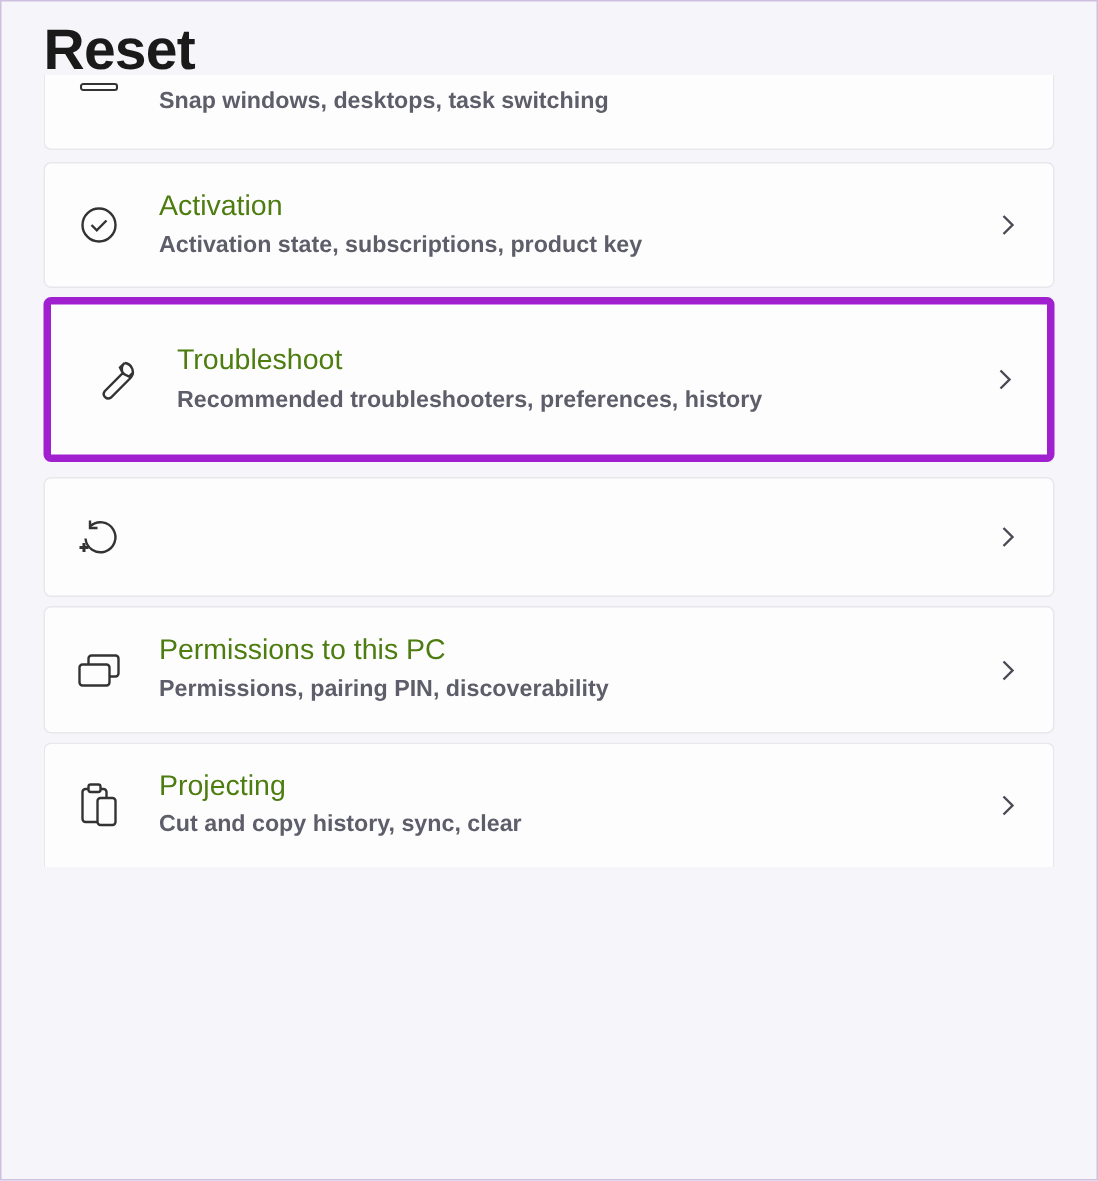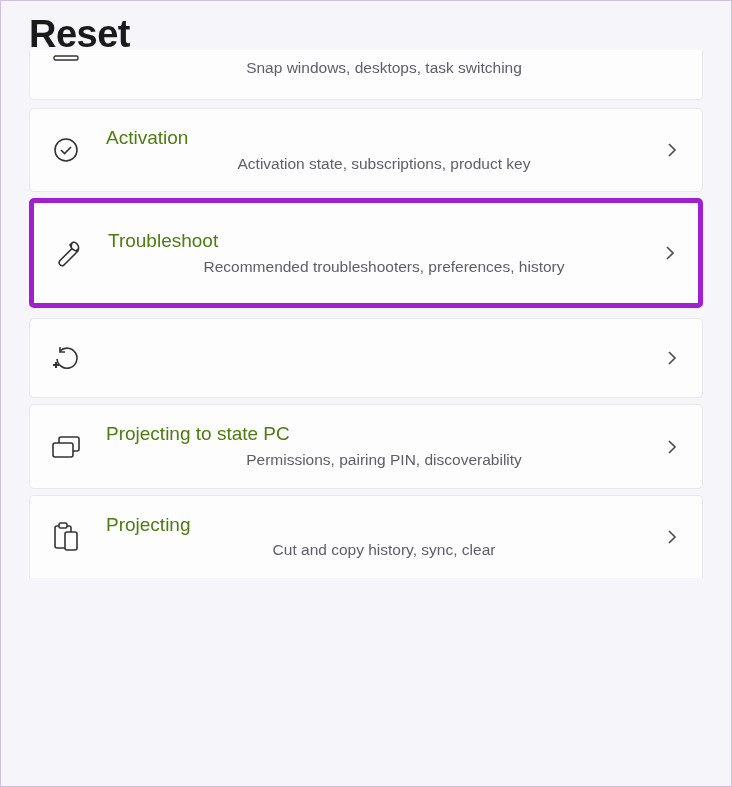--- a/index.html
+++ b/index.html
@@ -48,21 +48,21 @@
       margin-bottom: 8px;
     }
     .settings-item.partial-bottom {
       border-bottom: none;
       border-bottom-left-radius: 0;
       border-bottom-right-radius: 0;
       margin-bottom: 0;
     }
     .settings-item.highlighted {
       border: 5px solid #a020d0;
-      padding: 23px 18px 23px 16px;
+      padding: 23px 18px 23px 26px;
       margin-top: 4px;
       margin-bottom: 10px;
       min-height: 110px;
     }
     .item-icon {
       width: 36px;
       height: 36px;
       display: flex;
       align-items: center;
       justify-content: center;
@@ -78,24 +78,23 @@
     }
     .item-title {
       font-size: 19px;
       color: #4d7c0f;
       font-weight: 400;
       line-height: 1.3;
     }
     .item-subtitle {
       font-size: 15.5px;
       color: #5e5e6a;
-      font-weight: 400;
+      font-weight: 700;
       line-height: 1.4;
       margin-top: 2px;
-      text-align: center;
     }
     .chevron {
       width: 20px;
       height: 20px;
       display: flex;
       align-items: center;
       justify-content: center;
       color: #4a4a55;
       flex-shrink: 0;
     }
@@ -184,21 +183,21 @@
     </div>
 
     <div class="settings-item">
       <div class="item-icon">
         <svg width="30" height="24" viewBox="0 0 30 24" fill="none" stroke="currentColor" stroke-width="1.6">
           <rect x="8" y="2" width="20" height="14" rx="2"></rect>
           <rect x="2" y="8" width="20" height="14" rx="2" fill="#fdfdfe"></rect>
         </svg>
       </div>
       <div class="item-text">
-        <div class="item-title">Projecting to state PC</div>
+        <div class="item-title">Permissions to this PC</div>
         <div class="item-subtitle">Permissions, pairing PIN, discoverability</div>
       </div>
       <div class="chevron">
         <svg width="10" height="16" viewBox="0 0 10 16" fill="none" stroke="currentColor" stroke-width="1.6">
           <path d="M2 2 L8 8 L2 14"></path>
         </svg>
       </div>
     </div>
 
 

